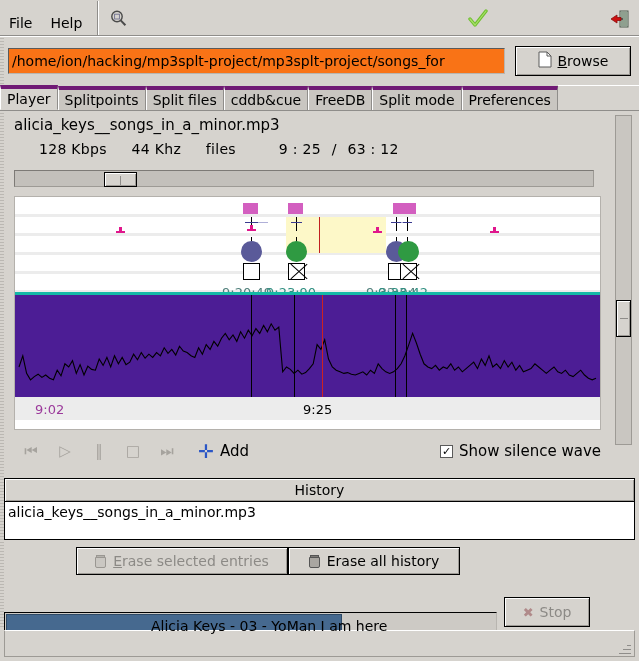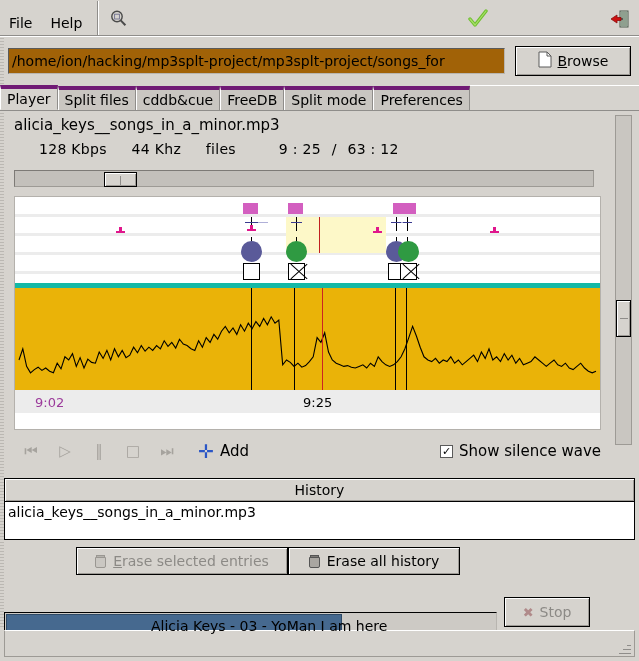--- a/index.html
+++ b/index.html
@@ -29,21 +29,21 @@
   .tb-right{margin-left:auto;margin-right:4px;}
 
   
   .filerow{
     position:absolute;left:0;top:36px;width:639px;height:48px;
     box-sizing:border-box;
     border-top:1px solid #ffffff;
     display:flex;align-items:center;padding:0 8px;gap:10px;
   }
   .path-entry{
-    flex:1;height:26px;background:#a16207;
+    flex:1;height:26px;background:#f97316;
     border:1px solid #5a5a5a;border-right-color:#b8b5b0;border-bottom-color:#b8b5b0;
     box-sizing:border-box;
     display:flex;align-items:center;
     padding:0 3px;font-size:14px;white-space:nowrap;overflow:hidden;
   }
   .browse-btn{
     width:116px;height:30px;background:#d6d3ce;
     border:1px solid #000;
     box-shadow:inset 1px 1px 0 #ffffff, inset -1px -1px 0 #9d9a95;
     box-sizing:border-box;
@@ -119,21 +119,21 @@
   .circ.green{background:#2f9a42;}
   .sqbox{position:absolute;width:17px;height:17px;border:1px solid #000;background:#fff;box-sizing:border-box;}
   .sqbox.x::before,.sqbox.x::after{
     content:"";position:absolute;left:-1px;top:7px;width:22px;height:1px;background:#000;transform-origin:center;
   }
   .sqbox.x::before{transform:rotate(42deg);}
   .sqbox.x::after{transform:rotate(-42deg);}
   .sp-label{position:absolute;font-size:13px;color:#4f7f7a;white-space:nowrap;}
   .sp-label.teal{color:#2f8f80;}
 
-  .wavebox{position:absolute;left:0;bottom:16px;width:100%;height:125px;background:#eab308;border-top:5px solid #14b8a6;}
+  .wavebox{position:absolute;left:0;bottom:9px;width:100%;height:125px;background:#4c1d95;border-top:3px solid #14b8a6;}
   .wave-svg{position:absolute;left:0;top:0;}
   .vline{position:absolute;width:1px;background:#000;top:0;height:102px;}
   .vline.red{background:#cc2222;}
   .timebar{position:absolute;left:0;bottom:0;width:100%;height:23px;background:#ececec;}
   .tlabel{position:absolute;bottom:3px;font-size:13px;}
   .tlabel.mag{color:#9b3a9b;}
 
   
   .ctrls{
     position:absolute;left:9px;top:324px;width:587px;height:30px;
@@ -256,20 +256,21 @@
           <path d="M1 1 H9 L13 5 V16 H1 Z" fill="#ffffff" stroke="#5a5a5a" stroke-width="1"></path>
           <path d="M9 1 V5 H13" fill="none" stroke="#5a5a5a" stroke-width="1"></path>
         </svg>
       </span>
       <span><u>B</u><span>rowse</span></span>
     </div>
   </div>
 
   <div class="tabstrip">
     <div class="tab active">Player</div>
+    <div class="tab">Splitpoints</div>
     <div class="tab">Split files</div>
     <div class="tab">cddb&amp;cue</div>
     <div class="tab">FreeDB</div>
     <div class="tab">Split mode</div>
     <div class="tab">Preferences</div>
     <div class="tabfill"></div>
   </div>
 
   <div class="panel">
 

